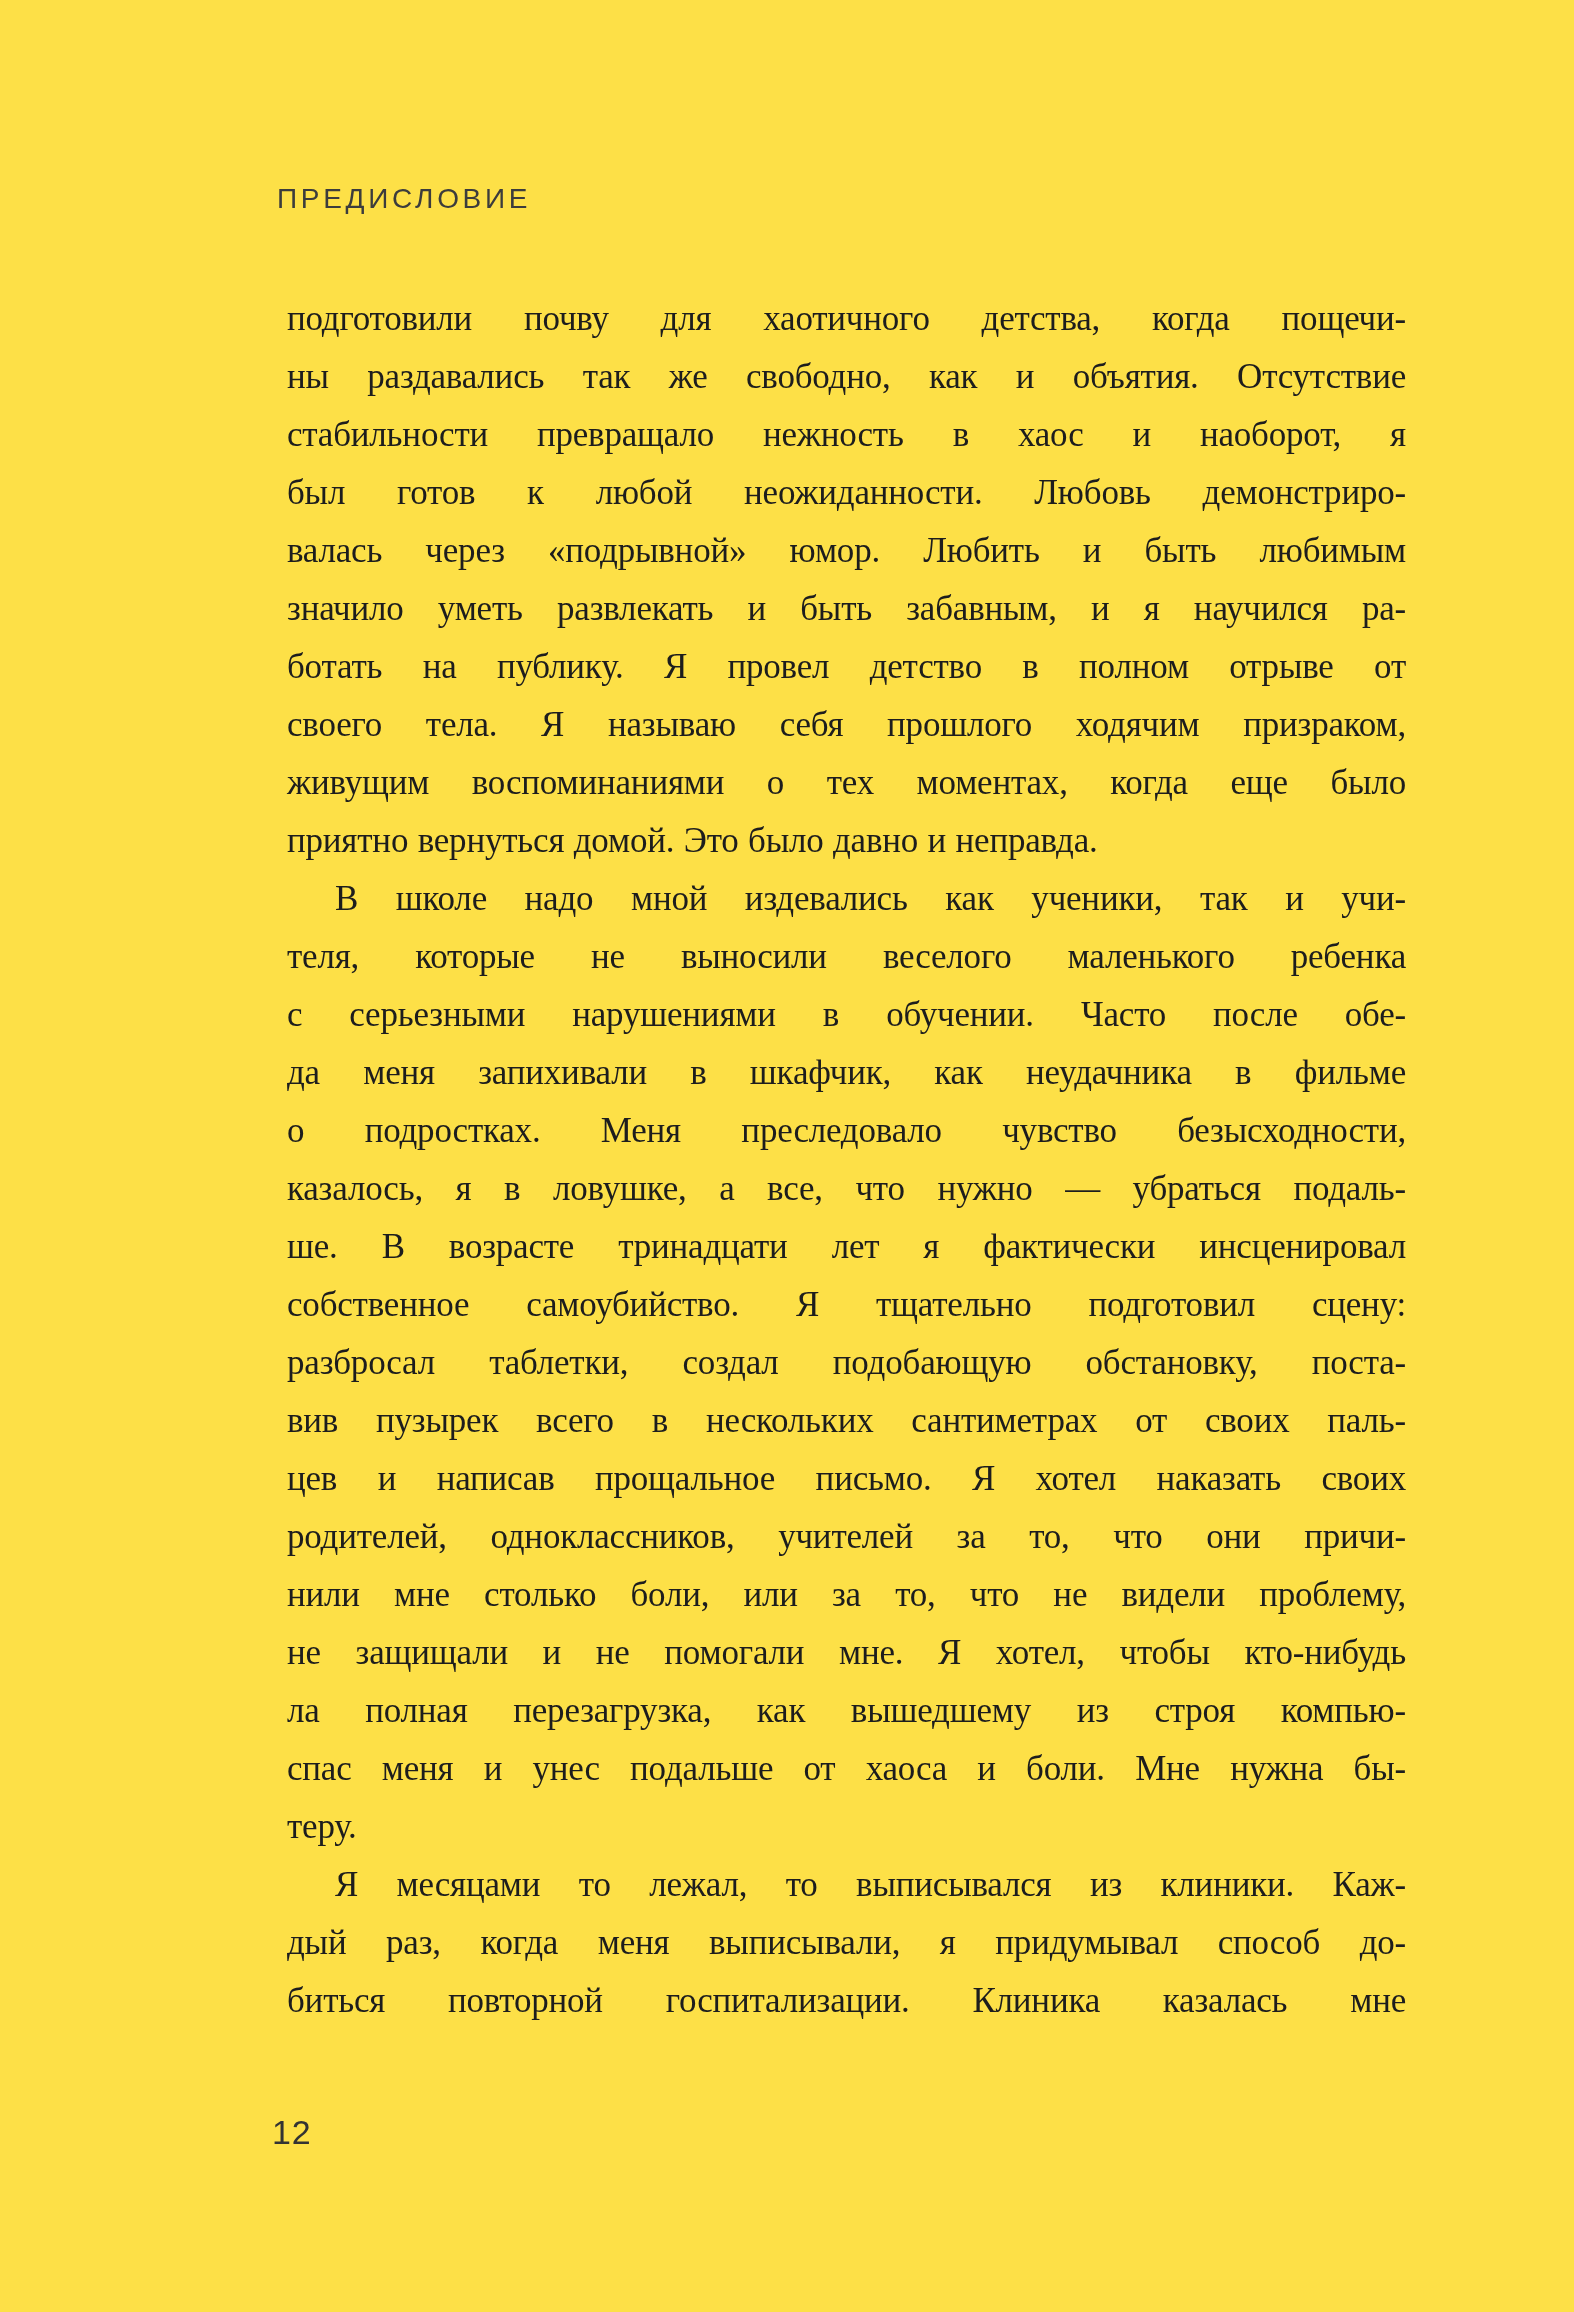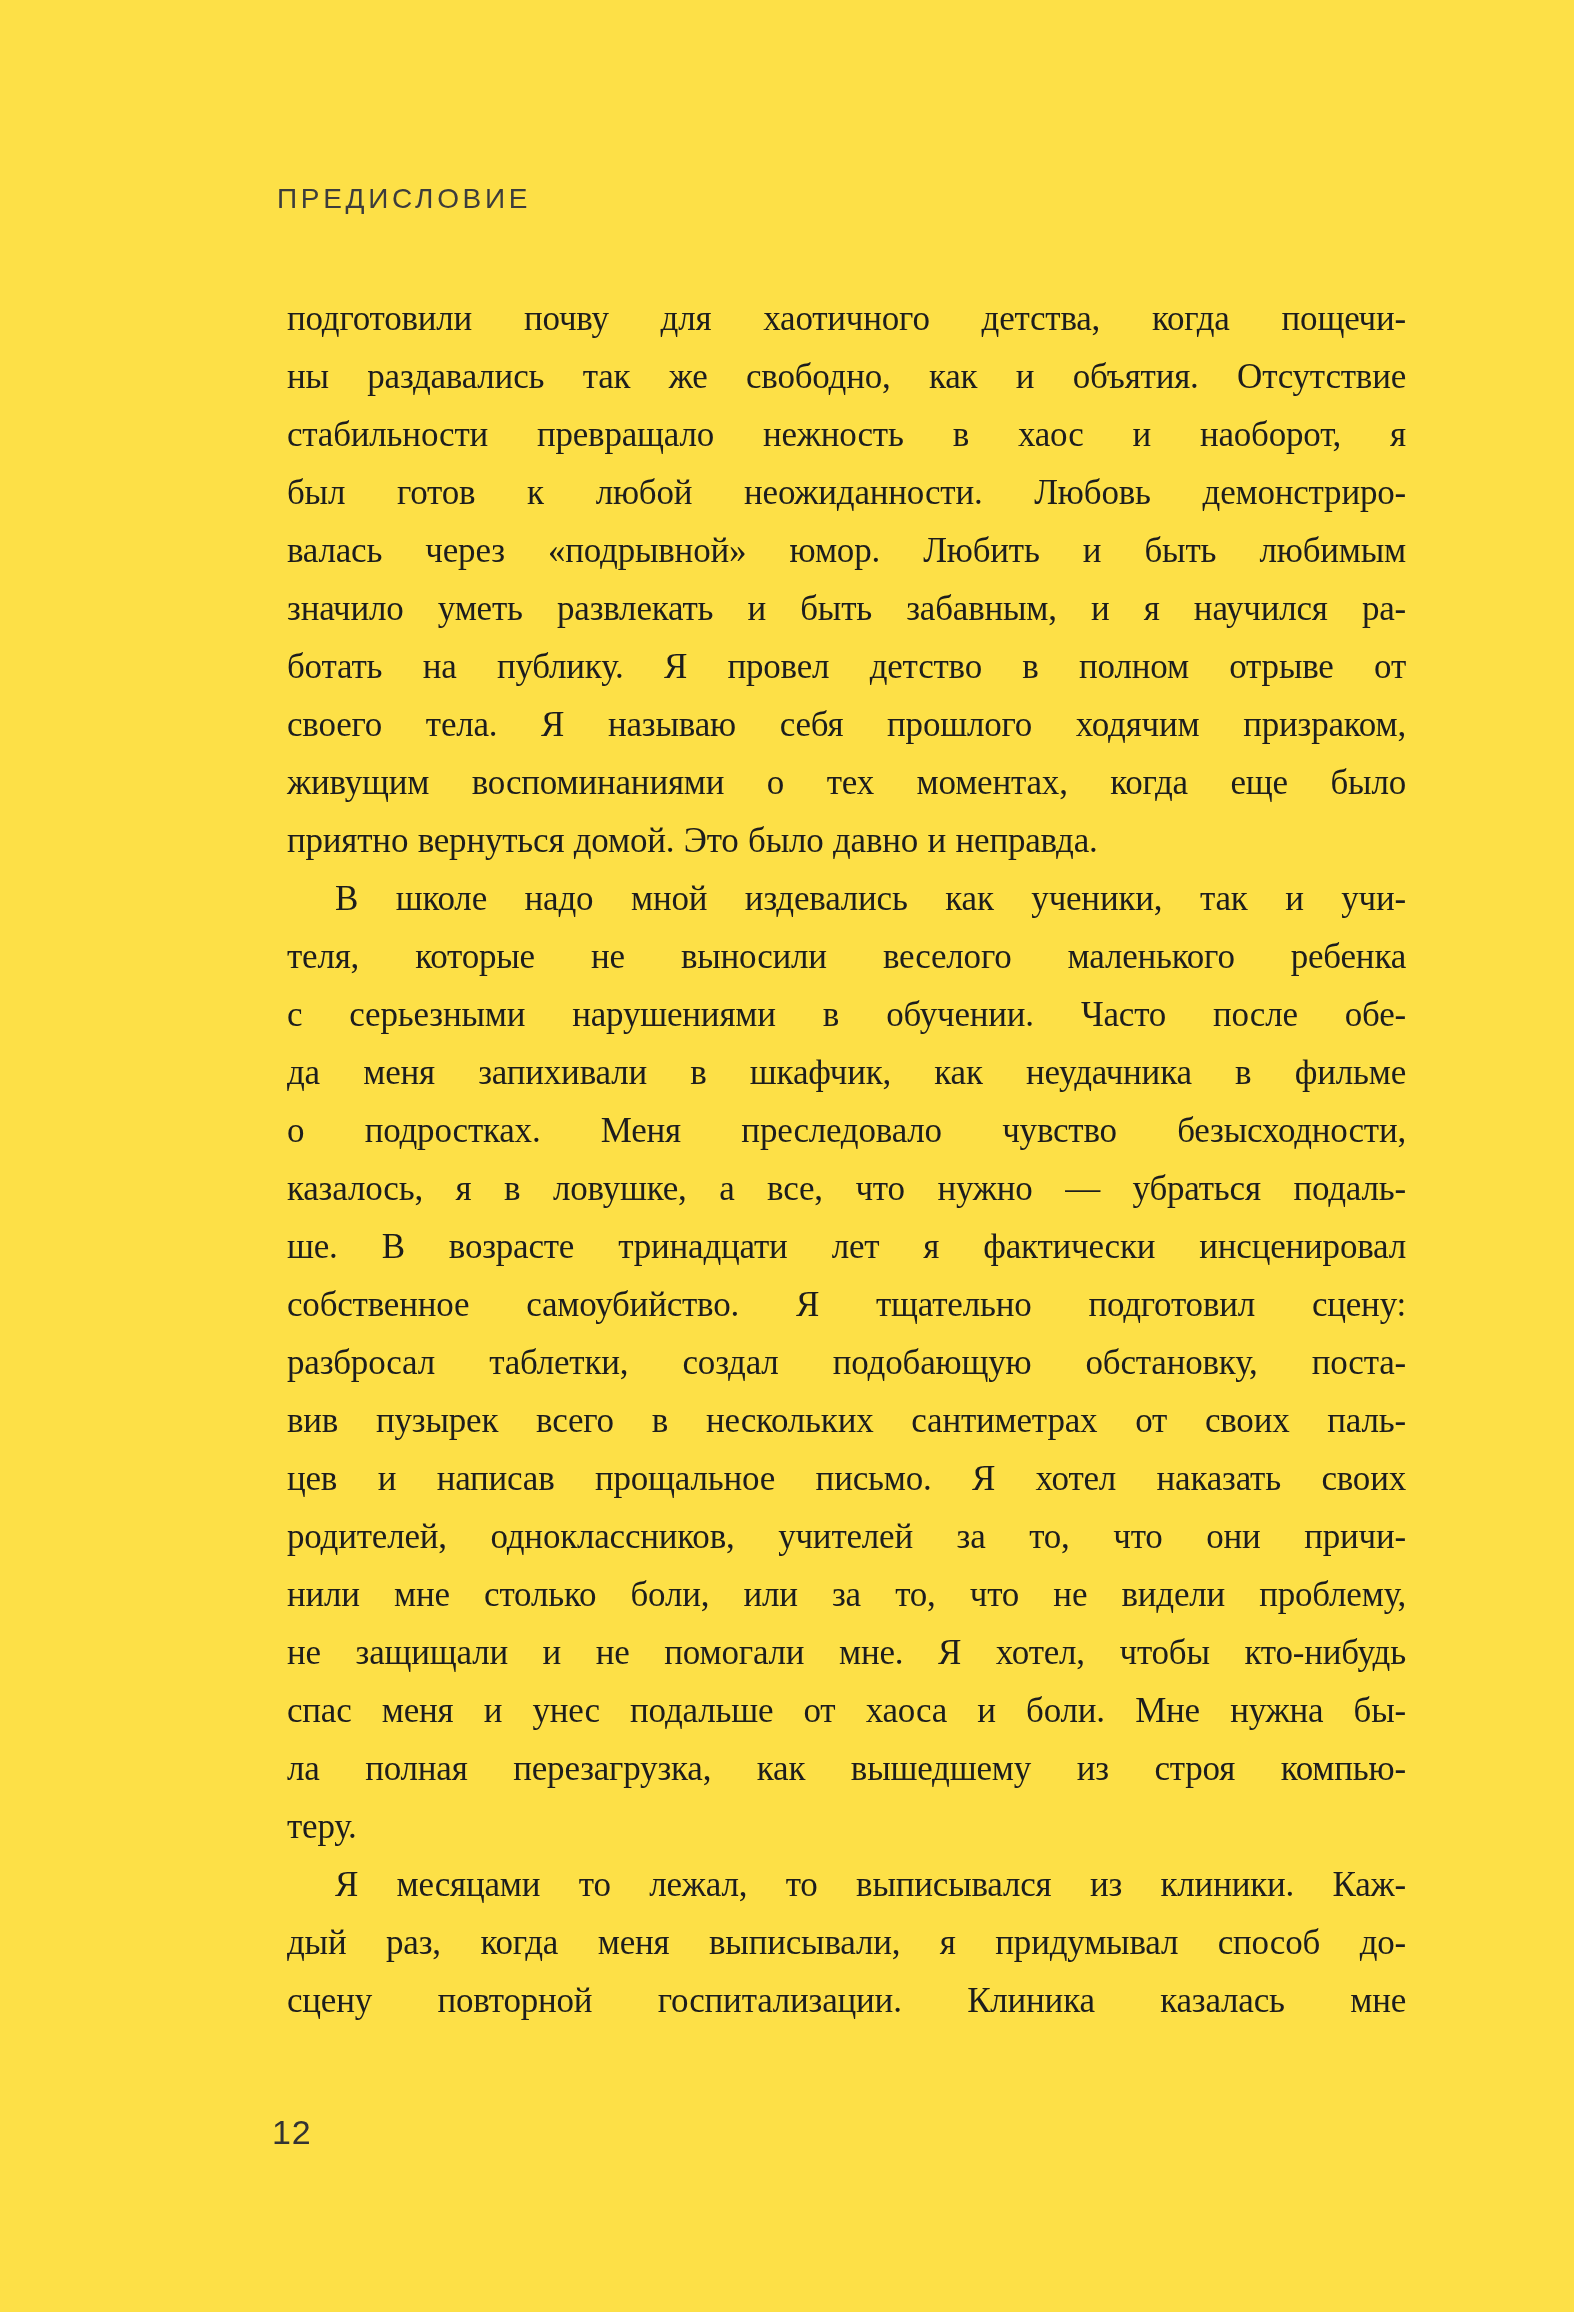--- a/index.html
+++ b/index.html
@@ -82,24 +82,24 @@
     <div class="line">о подростках. Меня преследовало чувство безысходности,</div>
     <div class="line">казалось, я в ловушке, а все, что нужно — убраться подаль-</div>
     <div class="line">ше. В возрасте тринадцати лет я фактически инсценировал</div>
     <div class="line">собственное самоубийство. Я тщательно подготовил сцену:</div>
     <div class="line">разбросал таблетки, создал подобающую обстановку, поста-</div>
     <div class="line">вив пузырек всего в нескольких сантиметрах от своих паль-</div>
     <div class="line">цев и написав прощальное письмо. Я хотел наказать своих</div>
     <div class="line">родителей, одноклассников, учителей за то, что они причи-</div>
     <div class="line">нили мне столько боли, или за то, что не видели проблему,</div>
     <div class="line">не защищали и не помогали мне. Я хотел, чтобы кто-нибудь</div>
+    <div class="line">ла полная перезагрузка, как вышедшему из строя компью-</div>
     <div class="line">спас меня и унес подальше от хаоса и боли. Мне нужна бы-</div>
-    <div class="line">ла полная перезагрузка, как вышедшему из строя компью-</div>
     <div class="line para-end">теру.</div>
     <div class="line indent">Я месяцами то лежал, то выписывался из клиники. Каж-</div>
     <div class="line">дый раз, когда меня выписывали, я придумывал способ до-</div>
-    <div class="line">сцену повторной госпитализации. Клиника казалась мне</div>
+    <div class="line">биться повторной госпитализации. Клиника казалась мне</div>
   </div>
 
   <div class="page-number">12</div>
 
 </div>
 
 
 </body></html>

